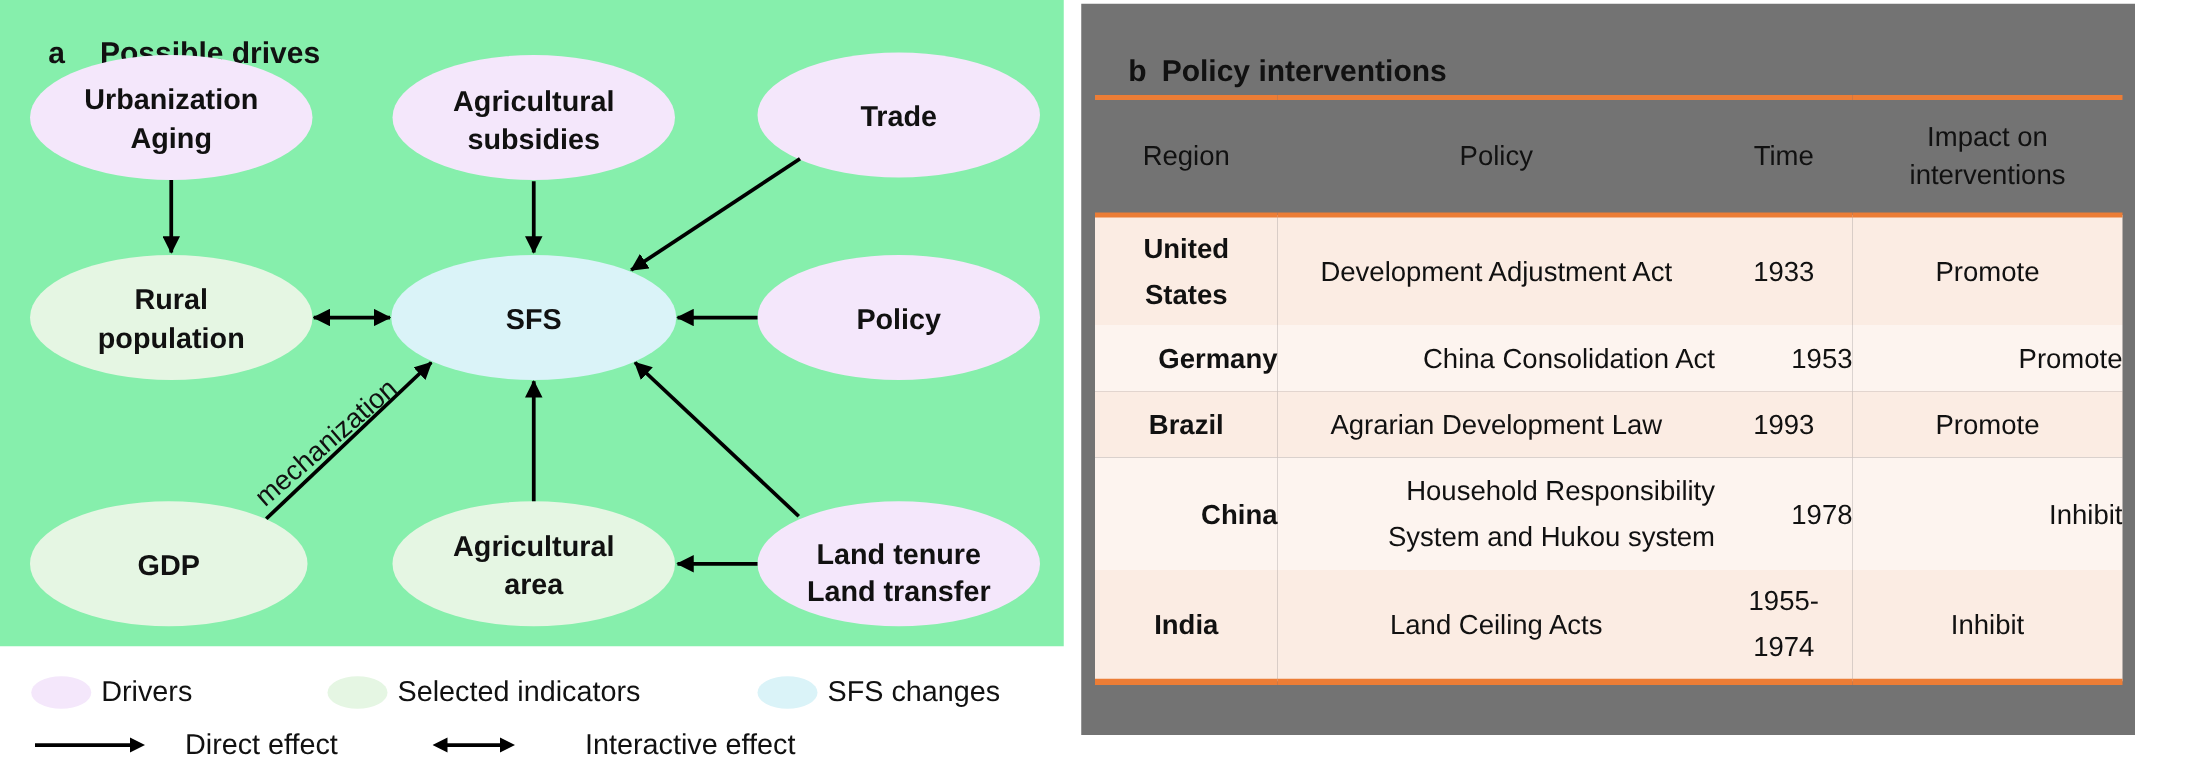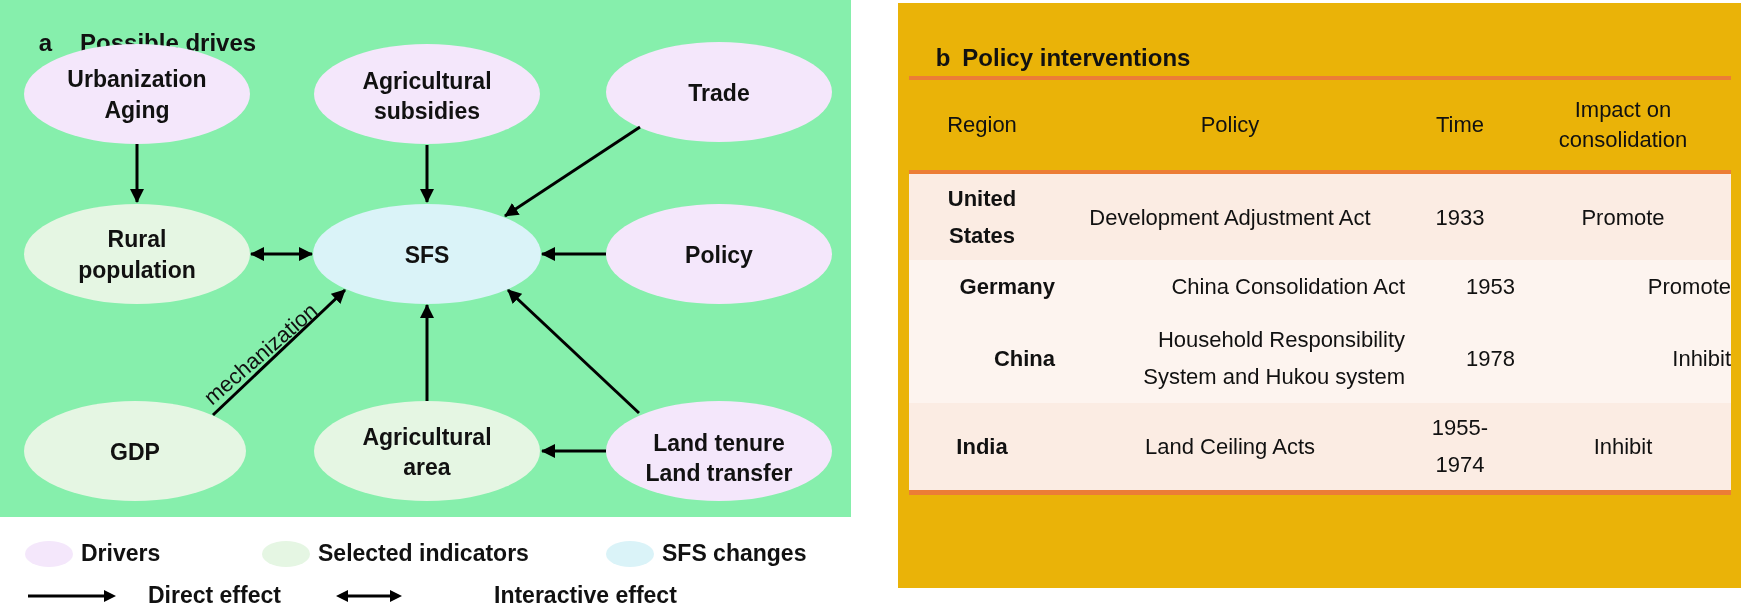--- a/index.html
+++ b/index.html
@@ -1,30 +1,30 @@
 <!DOCTYPE html>
 <html><head>
 <meta charset="utf-8">
 <style>
   html, body { margin: 0; padding: 0; background: #ffffff; }
   body { width: 1750px; height: 615px; position: relative; overflow: hidden;
          font-family: "Liberation Sans", "DejaVu Sans", sans-serif; color: #111; }
   .panel-a { position: absolute; left: 0; top: 0; width: 851px; height: 517px; background: #86efac; }
-  .panel-b { position: absolute; left: 898px; top: 3px; width: 843px; height: 585px; background: #eab308; }
+  .panel-b { position: absolute; left: 865px; top: 3px; width: 843px; height: 585px; background: #737373; }
   .panel-title { position: absolute; font-weight: bold; font-size: 24px; white-space: pre; }
   .panel-a .panel-title { left: 12px; top: 1px; }
   .panel-b .panel-title { left: 11px; top: 13px; }
   .letter { display: inline-block; }
   .diagram-svg { position: absolute; left: 0; top: 0; }
   .node-label { font-weight: bold; font-size: 23px; text-anchor: middle; fill: #111;
                 font-family: "Liberation Sans", "DejaVu Sans", sans-serif; }
   .edge-label { font-size: 22px; fill: #111; font-family: "Liberation Sans", "DejaVu Sans", sans-serif; }
 
   .legend { position: absolute; left: 0; top: 517px; width: 851px; height: 98px; }
-  .legend-item { position: absolute; display: flex; align-items: center; font-weight: bold; font-size: 23px; }
+  .legend-item { position: absolute; display: flex; align-items: center; font-weight: normal; font-size: 23px; }
   .swatch { width: 48px; height: 26px; border-radius: 50%; margin-right: 8px; }
 
   table.policy { position: absolute; left: 11px; top: 73px; width: 822px; border-collapse: collapse; }
   table.policy th { font-weight: normal; font-size: 22px; height: 90px; text-align: center; padding: 0; line-height: 30px;}
   table.policy td { font-size: 22px; text-align: center; padding: 0; line-height: 37px; }
   table.policy td.region { font-weight: bold; margin-left: 15px; }
   .rule-top { border-top: 4px solid #ec7d36; }
   .rule-mid { border-bottom: 4px solid #ec7d36; }
   .rule-bot { border-bottom: 5px solid #ec7d36; }
   tr.odd td { background: #fbece3; }
@@ -120,21 +120,21 @@
     <div class="swatch" style="background:#e5f6e3;"></div>
     <span>Selected indicators</span>
   </div>
   <div class="legend-item" style="left:28px; top:65px;">
     <svg width="90" height="14" style="margin-right:30px;">
       <line x1="0" y1="7" x2="78" y2="7" stroke="#000" stroke-width="3"></line>
       <path d="M76,1 L88,7 L76,13 Z" fill="#000"></path>
     </svg>
     <span>Direct effect</span>
   </div>
-  <div class="legend-item" style="left:336px; top:65px;gap:36px;">
+  <div class="legend-item" style="left:346px; top:65px;">
     <svg width="66" height="14" style="margin-right:56px;">
       <line x1="10" y1="7" x2="56" y2="7" stroke="#000" stroke-width="3"></line>
       <path d="M12,1 L0,7 L12,13 Z" fill="#000"></path>
       <path d="M54,1 L66,7 L54,13 Z" fill="#000"></path>
     </svg>
     <span>Interactive effect</span>
   </div>
 </div>
 
 <div class="panel-b">
@@ -149,35 +149,41 @@
         <col style="width:110px">
         <col style="width:216px">
     </colgroup>
     <thead>
       <tr class="header-row">
         <th class="rule-top rule-mid">Region</th>
         <th class="rule-top rule-mid">Policy</th>
         <th class="rule-top rule-mid">Time</th>
         <th class="rule-top rule-mid">
           <span>Impact on</span><br>
-          <span>consolidation</span>
+          <span>interventions</span>
         </th>
       </tr>
     </thead>
     <tbody>
       <tr class="odd" style="height:88px">
         <td class="region"><span>United</span><br><span>States</span></td>
         <td>Development Adjustment Act</td>
         <td>1933</td>
         <td>Promote</td>
       </tr>
       <tr class="even" style="height:53px">
         <td class="region">Germany</td>
         <td>China Consolidation Act</td>
         <td>1953</td>
+        <td>Promote</td>
+      </tr>
+      <tr class="odd" style="height:53px">
+        <td class="region">Brazil</td>
+        <td>Agrarian Development Law</td>
+        <td>1993</td>
         <td>Promote</td>
       </tr>
       <tr class="even" style="height:90px">
         <td class="region">China</td>
         <td><span>Household Responsibility</span><br><span>System and Hukou system</span></td>
         <td>1978</td>
         <td>Inhibit</td>
       </tr>
       <tr class="odd" style="height:89px">
         <td class="region rule-bot">India</td>

